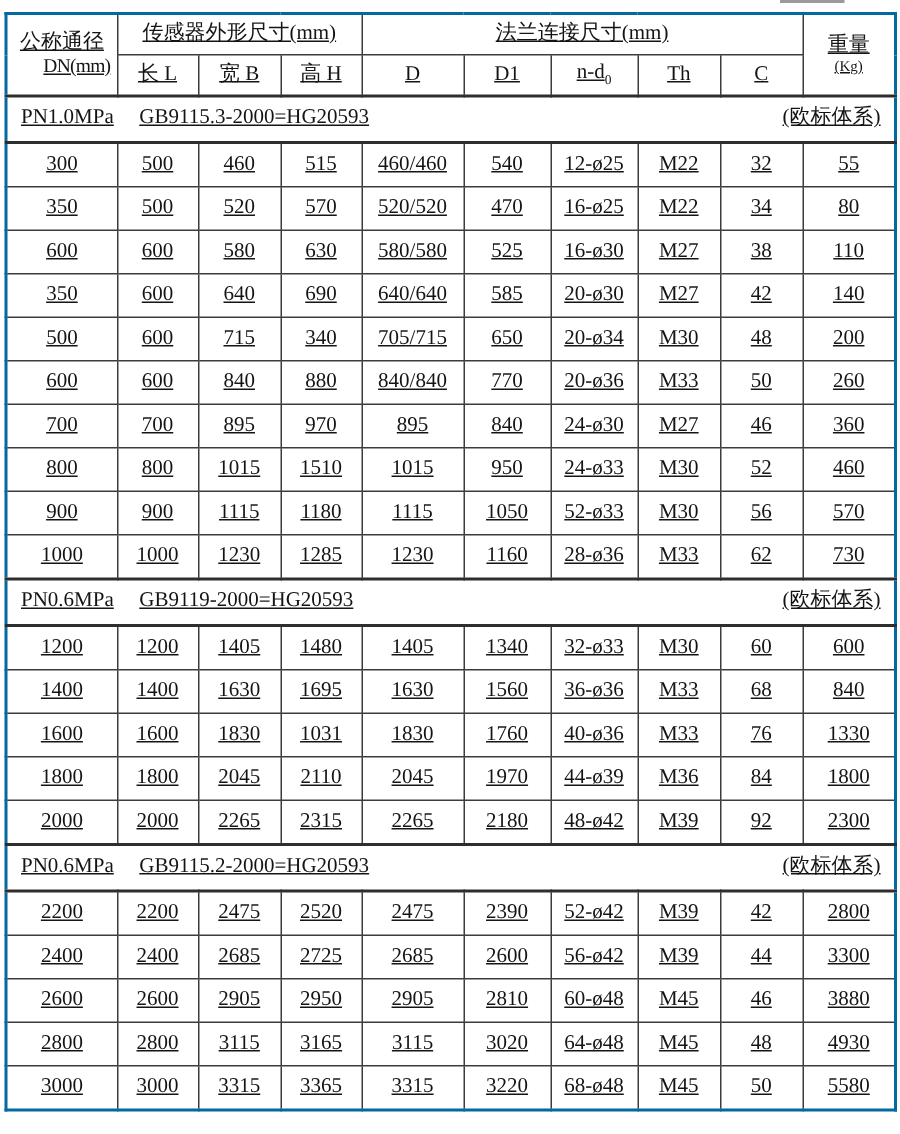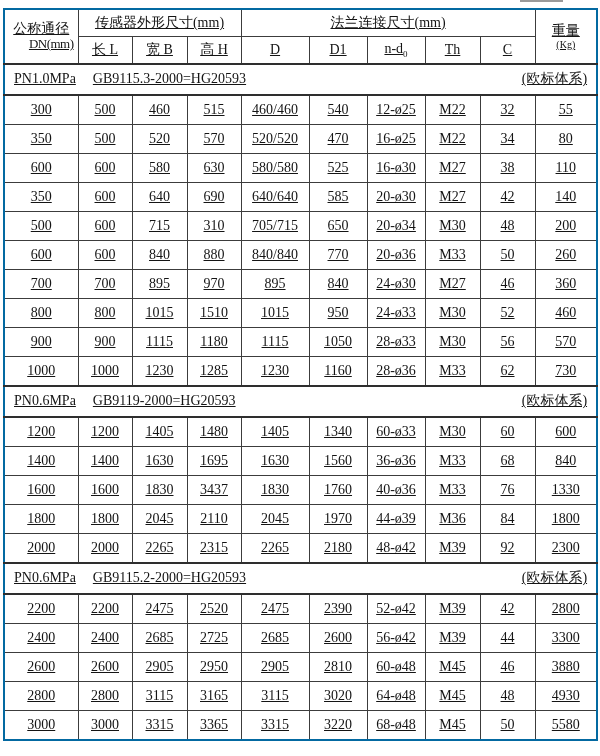--- a/index.html
+++ b/index.html
@@ -168,21 +168,21 @@
         <td>585</td>
         <td>20-ø30</td>
         <td>M27</td>
         <td>42</td>
         <td>140</td>
       </tr>
       <tr class="data-row">
         <td>500</td>
         <td>600</td>
         <td>715</td>
-        <td>310</td>
+        <td>340</td>
         <td>705/715</td>
         <td>650</td>
         <td>20-ø34</td>
         <td>M30</td>
         <td>48</td>
         <td>200</td>
       </tr>
       <tr class="data-row">
         <td>600</td>
         <td>600</td>
@@ -219,21 +219,21 @@
         <td>52</td>
         <td>460</td>
       </tr>
       <tr class="data-row">
         <td>900</td>
         <td>900</td>
         <td>1115</td>
         <td>1180</td>
         <td>1115</td>
         <td>1050</td>
-        <td>28-ø33</td>
+        <td>52-ø33</td>
         <td>M30</td>
         <td>56</td>
         <td>570</td>
       </tr>
       <tr class="data-row">
         <td>1000</td>
         <td>1000</td>
         <td>1230</td>
         <td>1285</td>
         <td>1230</td>
@@ -252,42 +252,42 @@
           </div>
         </td>
       </tr>
       <tr class="data-row">
         <td>1200</td>
         <td>1200</td>
         <td>1405</td>
         <td>1480</td>
         <td>1405</td>
         <td>1340</td>
-        <td>60-ø33</td>
+        <td>32-ø33</td>
         <td>M30</td>
         <td>60</td>
         <td>600</td>
       </tr>
       <tr class="data-row">
         <td>1400</td>
         <td>1400</td>
         <td>1630</td>
         <td>1695</td>
         <td>1630</td>
         <td>1560</td>
         <td>36-ø36</td>
         <td>M33</td>
         <td>68</td>
         <td>840</td>
       </tr>
       <tr class="data-row">
         <td>1600</td>
         <td>1600</td>
         <td>1830</td>
-        <td>3437</td>
+        <td>1031</td>
         <td>1830</td>
         <td>1760</td>
         <td>40-ø36</td>
         <td>M33</td>
         <td>76</td>
         <td>1330</td>
       </tr>
       <tr class="data-row">
         <td>1800</td>
         <td>1800</td>

